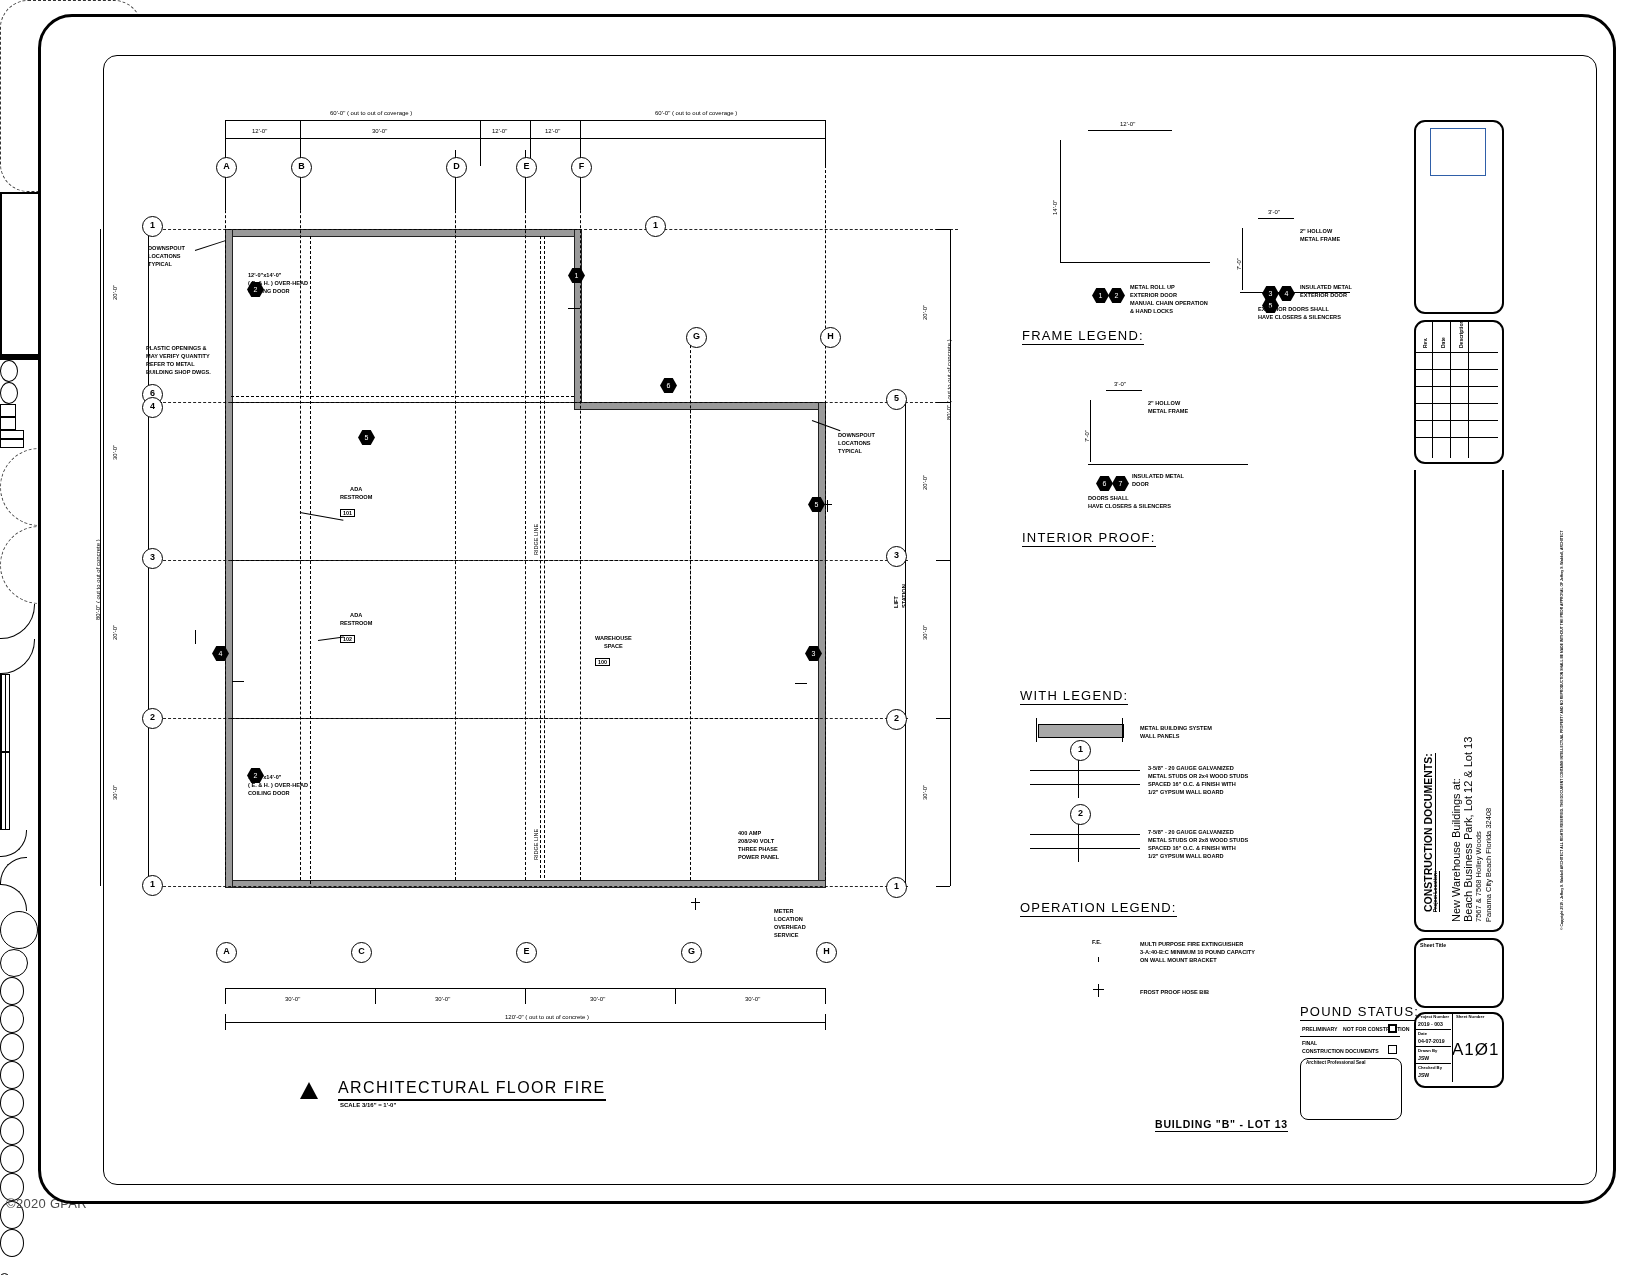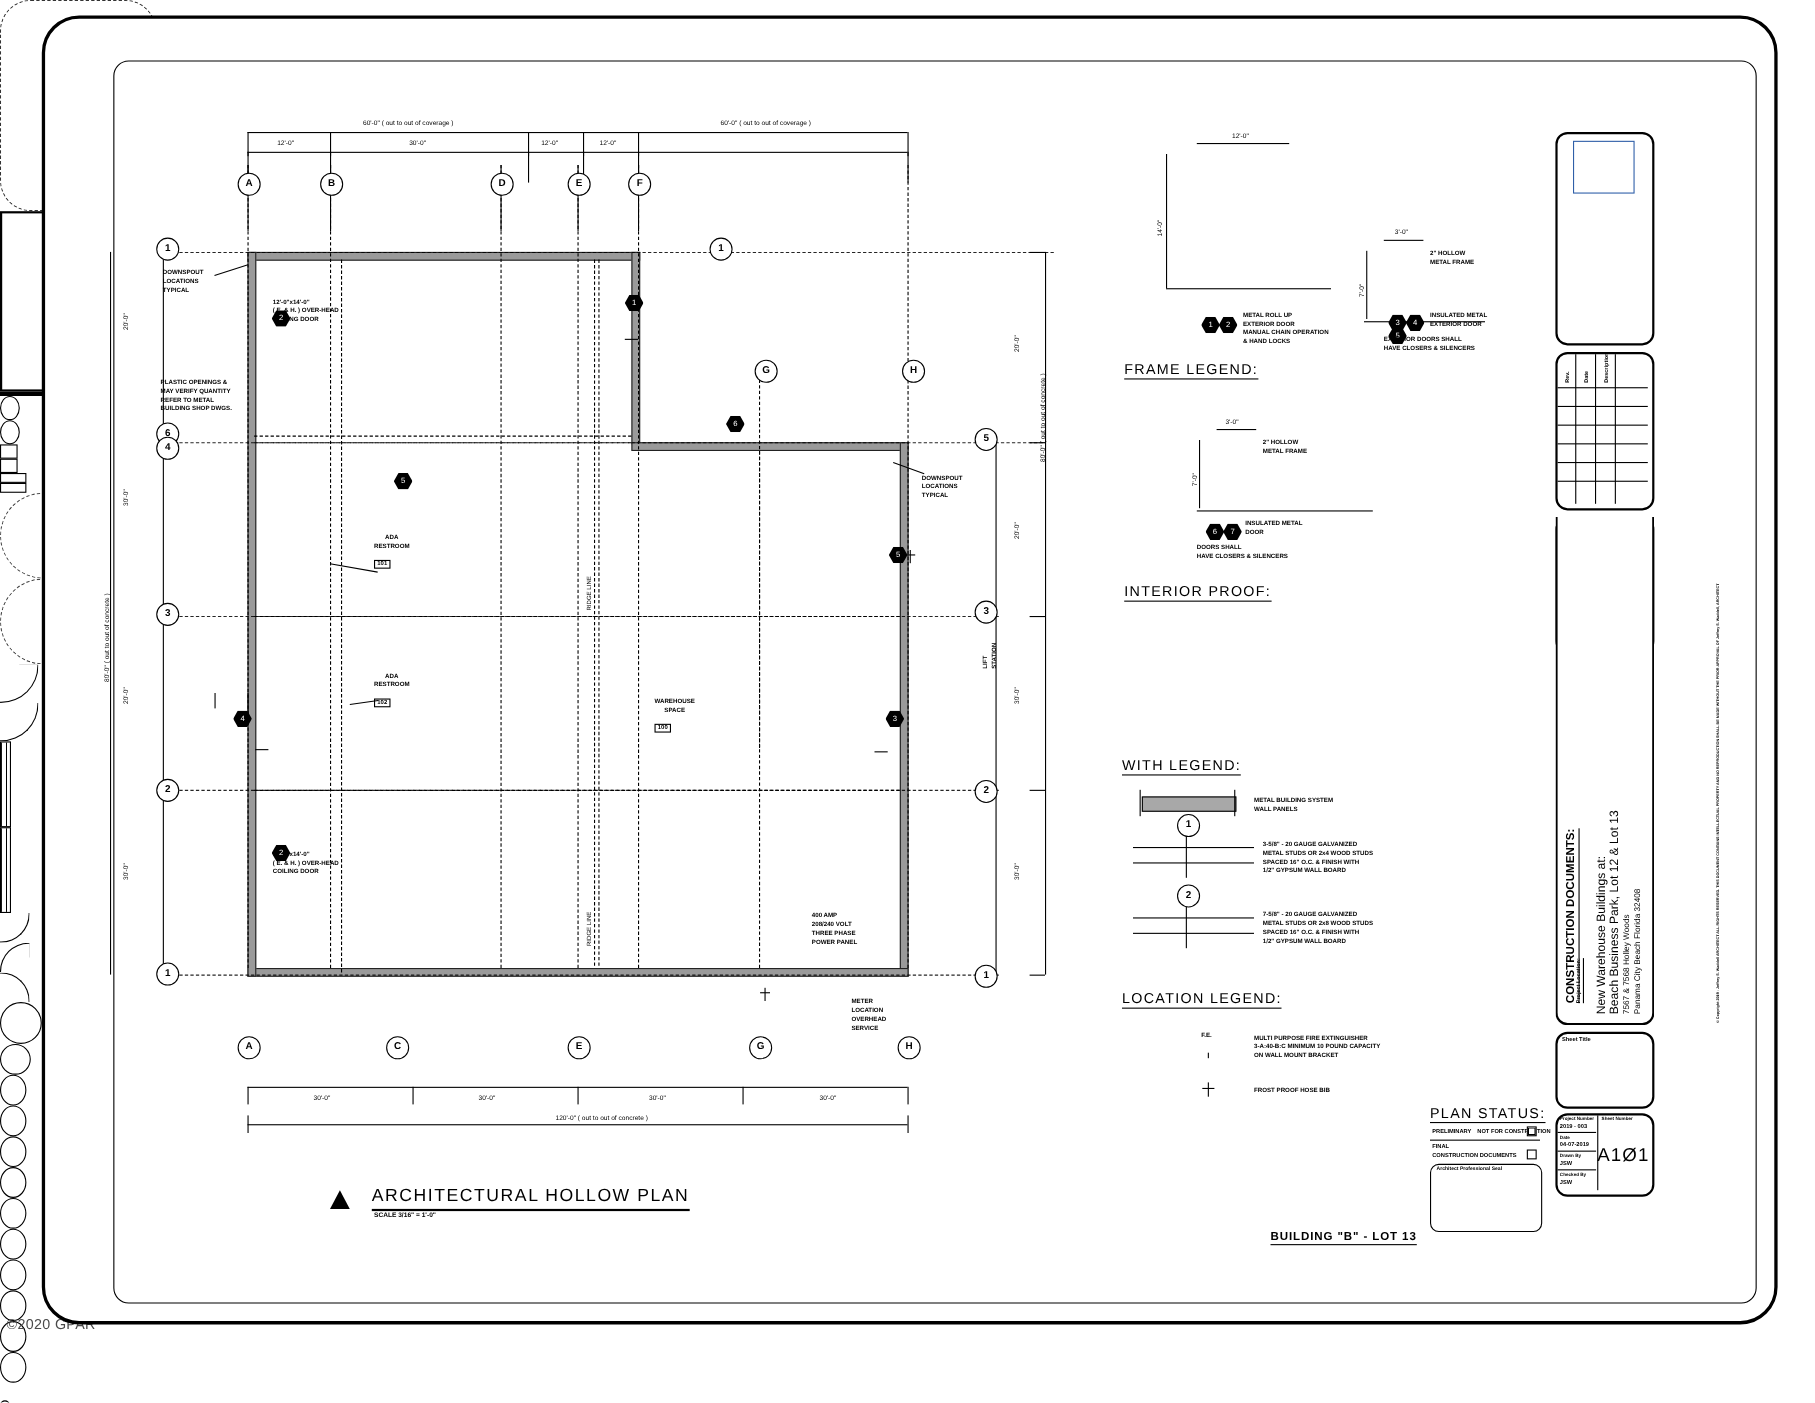--- a/index.html
+++ b/index.html
@@ -263,21 +263,21 @@
 <div style="left: 568px; top: 305px; width: 12px; height: 16px;"></div>
 <div style="left: 571px; top: 310px; width: 7px; height: 7px; border: 1.2px solid rgb(0, 0, 0); border-radius: 50%;"></div>
 <div class="ln hl" style="left: 568px; top: 308px; width: 12px;"></div>
 <div class="ln hl" style="left: 795px; top: 683px; width: 12px;"></div>
 <div class="ln hl" style="left: 232px; top: 681px; width: 12px;"></div>
 <div class="ln vl" style="left: 827px; top: 500px; height: 12px;"></div>
 <div class="ln hl" style="left: 823px; top: 504px; width: 9px;"></div>
 <div class="ln vl" style="left: 695px; top: 898px; height: 12px;"></div>
 <div class="ln hl" style="left: 691px; top: 902px; width: 9px;"></div>
 <div class="narrow" style="left: 300px; top: 1082px;"></div>
-<div class="ptitle" style="left: 338px; top: 1079px;">ARCHITECTURAL HOLLOW PLAN</div>
+<div class="ptitle" style="left: 338px; top: 1079px;">ARCHITECTURAL FLOOR FIRE</div>
 <div class="psub" style="left: 340px; top: 1102px;">SCALE 3/16" = 1'-0"</div>
 <div class="bldg" style="left: 1155px; top: 1118px;">BUILDING "B" - LOT 13</div>
 <div class="ln hl" style="left: 1060px; top: 262px; width: 150px;"></div>
 <div class="ln hl" style="left: 1088px; top: 130px; width: 84px;"></div>
 <div class="ln vl" style="left: 1060px; top: 140px; height: 122px;"></div>
 <div class="dimtxt" style="left: 1120px; top: 121px;">12'-0"</div>
 <div class="dimtxt" style="left: 1052px; top: 215px; transform: rotate(-90deg); transform-origin: left top;">14'-0"</div>
 <div class="hex" style="left: 1092px; top: 288px;">1</div>
 <div class="hex" style="left: 1108px; top: 288px;">2</div>
 <div class="note" style="left: 1130px; top: 284px;">METAL ROLL UP
@@ -328,30 +328,30 @@
 SPACED 16" O.C. &amp; FINISH WITH
 1/2" GYPSUM WALL BOARD</div>
 <div class="ln hl" style="left: 1030px; top: 834px; width: 110px;"></div>
 <div class="ln hl" style="left: 1030px; top: 848px; width: 110px;"></div>
 <div class="ln vl" style="left: 1078px; top: 816px; height: 46px;"></div>
 <div class="bub" style="left: 1070px; top: 804px;">2</div>
 <div class="leg-txt" style="left: 1148px; top: 828px;">7-5/8" - 20 GAUGE GALVANIZED
 METAL STUDS OR 2x8 WOOD STUDS
 SPACED 16" O.C. &amp; FINISH WITH
 1/2" GYPSUM WALL BOARD</div>
-<div class="leg-title" style="left: 1020px; top: 900px;">LOCATION LEGEND:</div>
+<div class="leg-title" style="left: 1020px; top: 900px;">OPERATION LEGEND:</div>
 <div class="leg-txt" style="left: 1092px; top: 938px; font-size: 5.6px; font-weight: 700;">F.E.</div>
 <div class="ln vl" style="left: 1098px; top: 957px; height: 5px;"></div>
 <div class="leg-txt" style="left: 1140px; top: 940px;">MULTI PURPOSE FIRE EXTINGUISHER
 3-A:40-B:C MINIMUM 10 POUND CAPACITY
 ON WALL MOUNT BRACKET</div>
 <div class="ln vl" style="left: 1098px; top: 984px; height: 13px;"></div>
 <div class="ln hl" style="left: 1093px; top: 989px; width: 11px;"></div>
 <div class="leg-txt" style="left: 1140px; top: 988px;">FROST PROOF HOSE BIB</div>
-<div class="leg-title" style="left: 1300px; top: 1004px;">PLAN STATUS:</div>
+<div class="leg-title" style="left: 1300px; top: 1004px;">POUND STATUS:</div>
 <div class="leg-txt" style="left: 1302px; top: 1026px; font-size: 5.2px;">PRELIMINARY</div>
 <div class="leg-txt" style="left: 1343px; top: 1026px; font-size: 5.2px;">NOT FOR CONSTRUCTION</div>
 <div class="chk" style="left: 1388px; top: 1024px; box-shadow: rgb(0, 0, 0) 0px 0px 0px 1px inset;"></div>
 <div class="leg-txt" style="left: 1302px; top: 1040px; font-size: 5.2px;">FINAL
 CONSTRUCTION DOCUMENTS</div>
 <div class="chk" style="left: 1388px; top: 1045px;"></div>
 <div class="ln hl" style="left: 1300px; top: 1036px; width: 100px;"></div>
 <div class="tb" style="left: 1300px; top: 1058px; width: 100px; height: 60px; border-width: 1.6px; border-radius: 8px;"></div>
 <div class="leg-txt" style="left: 1306px; top: 1060px; font-size: 4.6px;">Architect Professional Seal</div>
 <div class="tb" style="left: 1414px; top: 120px; width: 86px; height: 190px;"></div>

